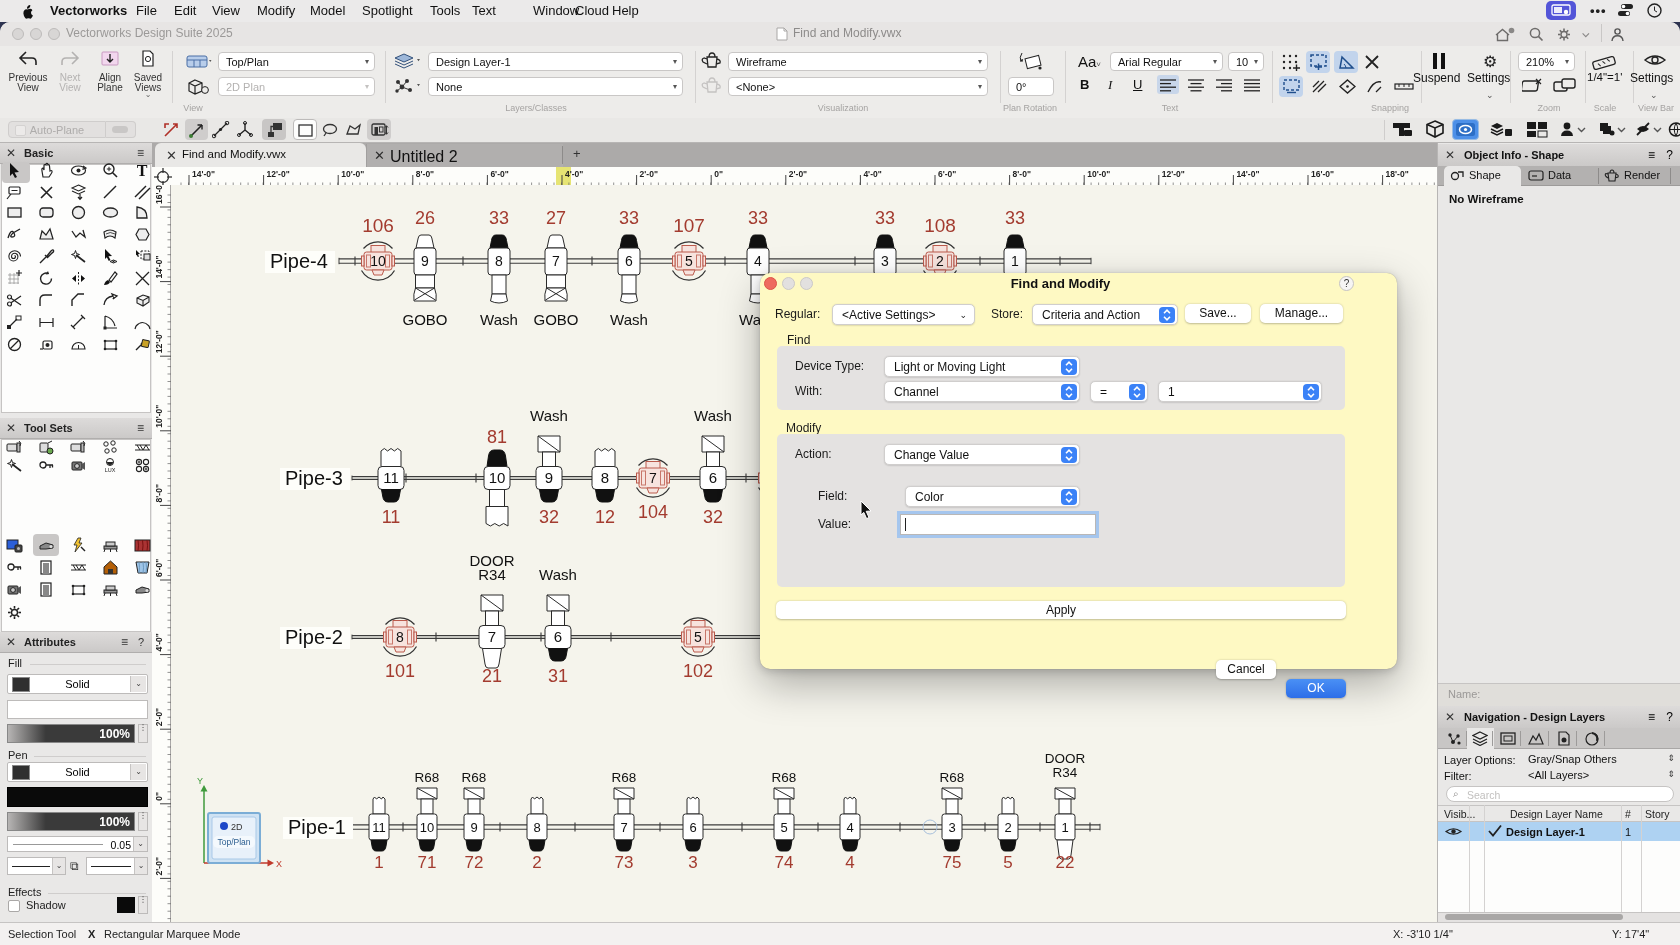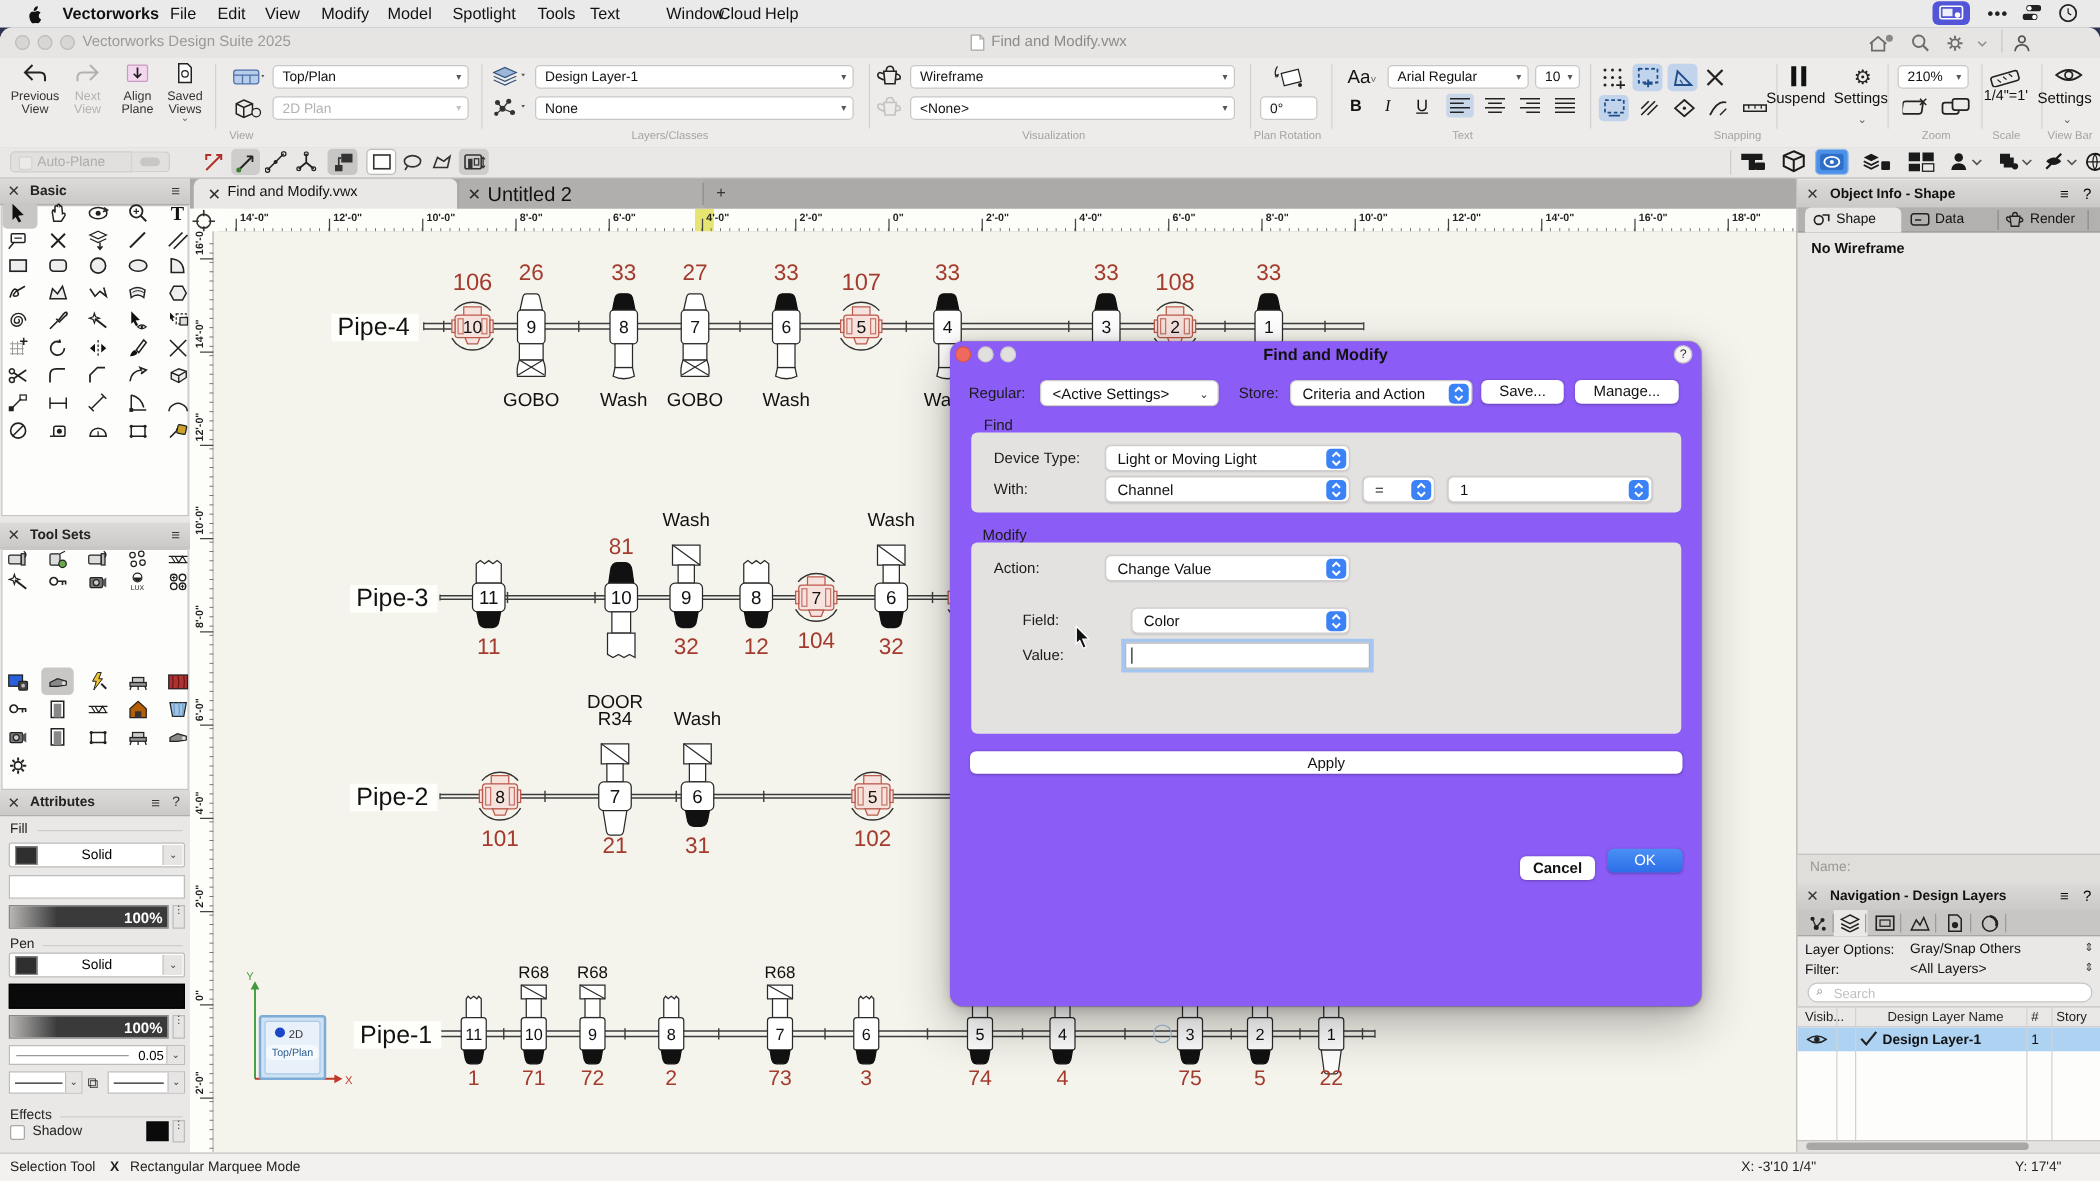--- a/index.html
+++ b/index.html
@@ -33,21 +33,21 @@
   .pal-h .x{position:absolute;left:6px;top:3px;font-size:12px;color:#333;}
   .pal-h .t{position:absolute;left:24px;top:4px;font-weight:700;font-size:11px;}
   .pal-h .h{position:absolute;right:8px;top:3px;font-size:12px;color:#333;}
   
   .rp-h{position:absolute;left:1437px;width:243px;height:22px;background:linear-gradient(#dddbda,#cbc9c8);border-bottom:1px solid #b0aead;}
   .rp-h .x{position:absolute;left:7px;top:4px;font-size:12px;color:#333;}
   .rp-h .t{position:absolute;left:26px;top:5px;font-weight:700;font-size:11px;color:#111;}
   .rp-h .h{position:absolute;right:26px;top:4px;font-size:12px;}
   .rp-h .q{position:absolute;right:8px;top:4px;font-size:12px;}
   
-  #dlg{left:760px;top:273px;width:601px;height:532px;background:#8b5cf6;border-radius:10px;box-shadow:0 15px 40px rgba(0,0,0,.30), 0 2px 10px rgba(0,0,0,.18), 0 0 1px rgba(0,0,0,.3);}
+  #dlg{left:760px;top:273px;width:601px;height:396px;background:#fef9c3;border-radius:10px;box-shadow:0 15px 40px rgba(0,0,0,.30), 0 2px 10px rgba(0,0,0,.18), 0 0 1px rgba(0,0,0,.3);padding-left:36px;}
   .grp{position:absolute;left:17px;width:568px;background:#e4e2e1;border-radius:5px;}
   .lbl{position:absolute;font-size:12px;color:#1a1a1a;white-space:nowrap;}
   .pop{position:absolute;height:21px;background:#fff;border:1px solid #d0cecd;border-radius:5px;box-shadow:0 .5px 1.5px rgba(0,0,0,.12);font-size:12px;line-height:20px;padding-left:9px;box-sizing:border-box;color:#111;}
   .pop .st{position:absolute;right:2px;top:2px;width:16px;height:16px;background:#3b82f7;border-radius:4px;color:#fff;}
   .pop .st svg{display:block;margin:2px auto;}
   .btn{position:absolute;height:19px;background:#fff;border-radius:5px;box-shadow:0 .5px 2px rgba(0,0,0,.25);font-size:12px;color:#111;text-align:center;line-height:19px;}
   .statusbar{left:0;top:900px;width:1680px;height:23px;background:#f3f1f0;border-top:1px solid #c6c4c3;font-size:11px;color:#222;}
 </style>
 </head>
 <body>
@@ -1901,19 +1901,19 @@
           <svg width="10" height="12">
             <path d="M2 4.2 L5 1.2 L8 4.2" fill="none" stroke="#fff" stroke-width="1.6"></path>
             <path d="M2 7.8 L5 10.8 L8 7.8" fill="none" stroke="#fff" stroke-width="1.6"></path>
           </svg>
         </span></span>
       <span class="lbl" style="left:58px;top:244px;">Value:</span>
       <span class="abs" style="left:140px;top:241px;width:196px;height:21px;background:#fff;border:1px solid #b9b7b6;box-sizing:border-box;box-shadow:0 0 0 3px #a5c6ee;">
         <span style="position:absolute;left:4px;top:3px;width:1px;height:13px;background:#222;"></span>
       </span>
       <span class="btn" style="left:16px;top:328px;width:570px;height:18px;line-height:18px;">Apply</span>
-      <span class="btn" style="left:456px;top:412px;width:60px;font-weight:bold;">Cancel</span>
+      <span class="btn" style="left:456px;top:387px;width:60px;">Cancel</span>
       <span class="btn" style="left:526px;top:406px;width:60px;background:linear-gradient(#4a90f5,#2d6ee8);color:#fff;">OK</span>
     </div>
     <svg class="abs" style="left:860px;top:500px;" width="14" height="20">
       <path d="M1 1 L11 11 L6.2 11.3 L9 17.5 L6.6 18.6 L3.8 12.4 L1 15 Z" fill="#111" stroke="#fff" stroke-width="1"></path>
     </svg>
 </div>
 
 </body></html>

